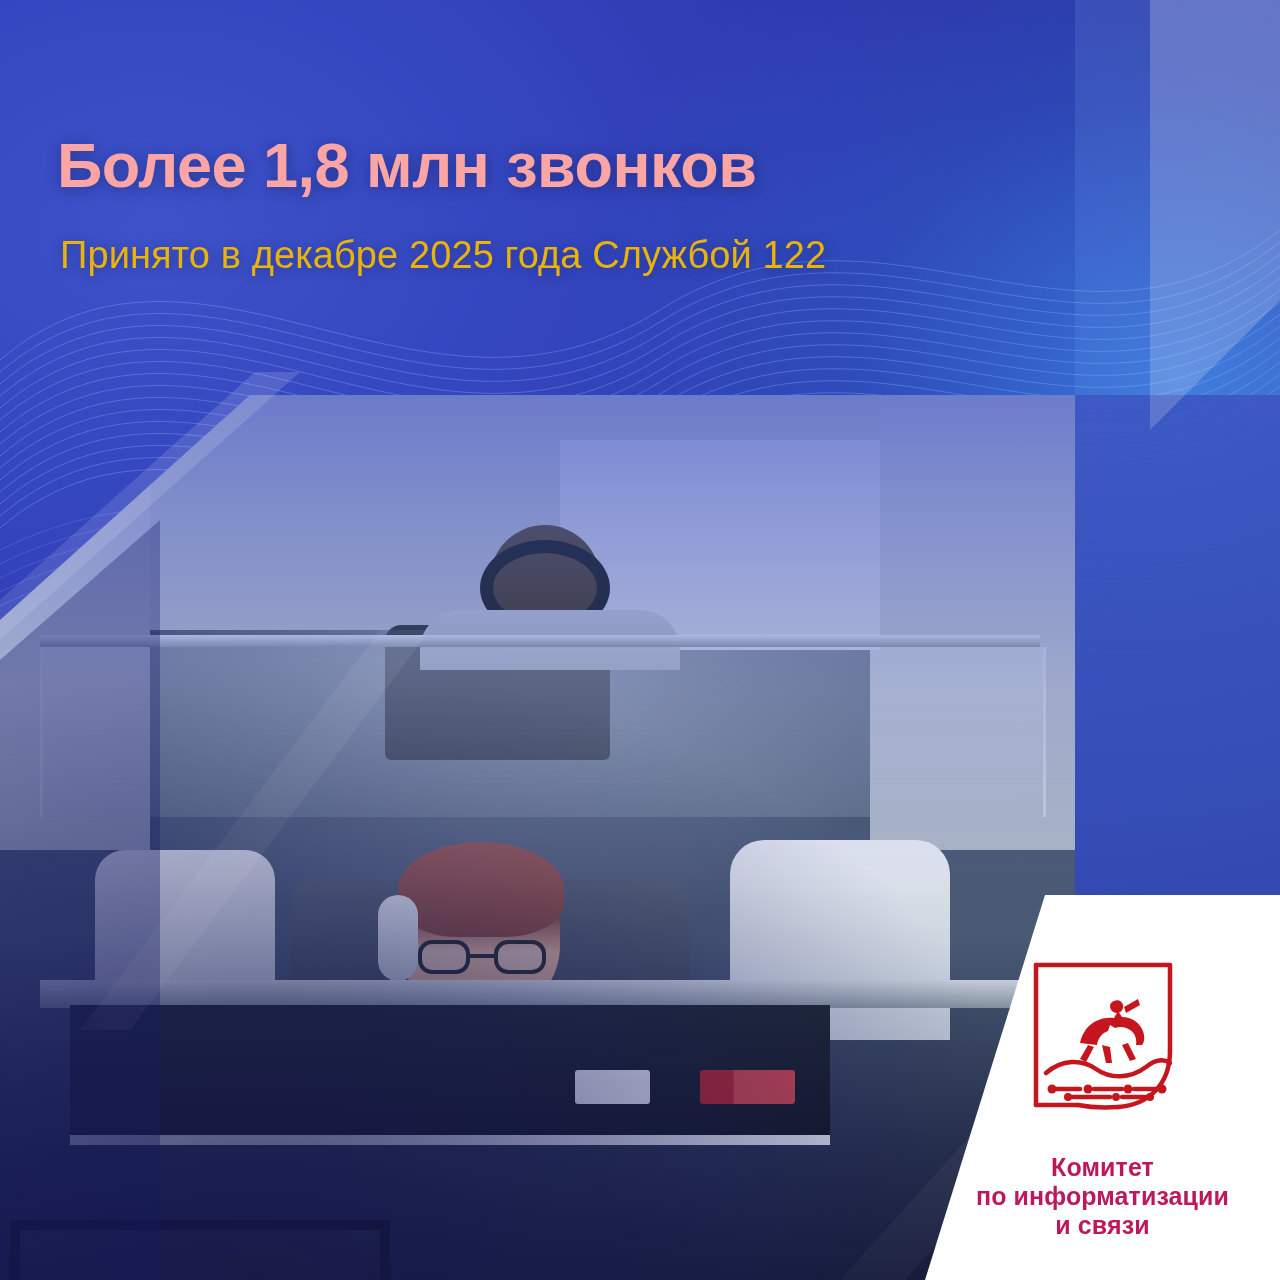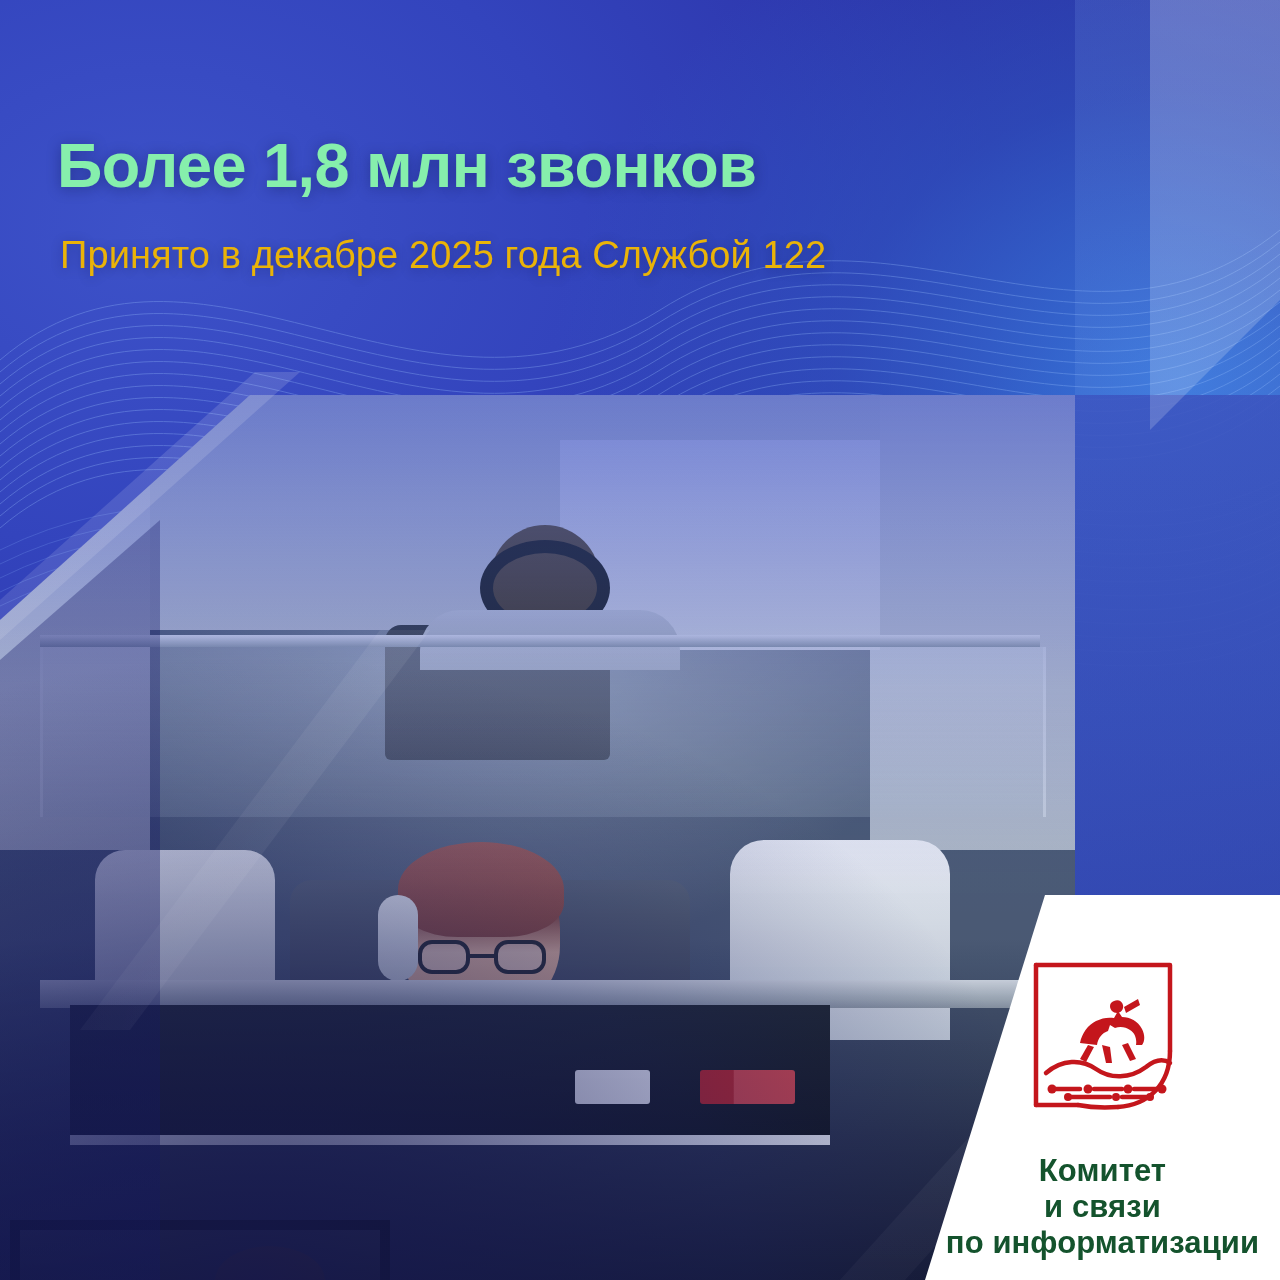--- a/index.html
+++ b/index.html
@@ -251,34 +251,34 @@
     position:absolute;
     left:0; right:0; top:60px;
     display:flex;
     flex-direction:column;
     align-items:center;
   }
   .logo-mark { width:170px; height:180px; }
   .logo-text {
     margin-top:18px;
     text-align:center;
-    color:#14532d;
+    color:#be185d;
     font-weight:700;
-    font-size:31px;
+    font-size:25px;
     line-height:1.16;
     letter-spacing:0.1px;
     font-family:"Liberation Sans", sans-serif;
   }
   .logo-text div { white-space:nowrap; }
 
   
   .headline {
     position:absolute;
     left:57px; top:132px;
-    color:#86efac;
+    color:#fca5a5;
     font-size:63px;
     font-weight:700;
     letter-spacing:-0.5px;
     line-height:1.05;
     text-shadow:0 2px 14px rgba(10,14,60,0.35);
     font-family:"Liberation Sans", sans-serif;
   }
   .subline {
     position:absolute;
     left:60px; top:233px;
@@ -416,19 +416,19 @@
           <path d="M62,88 C64,78 70,70 78,66 C84,63 90,62 96,63 L100,56 L104,62 C112,62 120,66 124,74 C127,80 127,86 124,90 L118,90 C119,84 117,78 112,75 C108,72 102,71 97,73 L92,70 L90,76 C84,78 80,83 79,90 Z"></path>
           <path d="M84,90 L88,108 L94,108 L92,92 Z"></path>
           <path d="M104,90 L112,106 L118,104 L110,88 Z"></path>
           <path d="M70,90 L62,104 L68,107 L76,92 Z"></path>
           <path d="M96,46 C100,44 104,46 105,50 C106,54 103,58 99,58 C95,58 92,55 92,51 C92,48 94,47 96,46 Z"></path>
           <path d="M106,52 L120,44 L122,50 L108,58 Z"></path>
         </g>
       </svg>
       <div class="logo-text">
         <div>Комитет</div>
+        <div>по информатизации</div>
         <div>и связи</div>
-        <div>по информатизации</div>
       </div>
     </div>
   </div>
 
 </div>
 
 </body></html>

